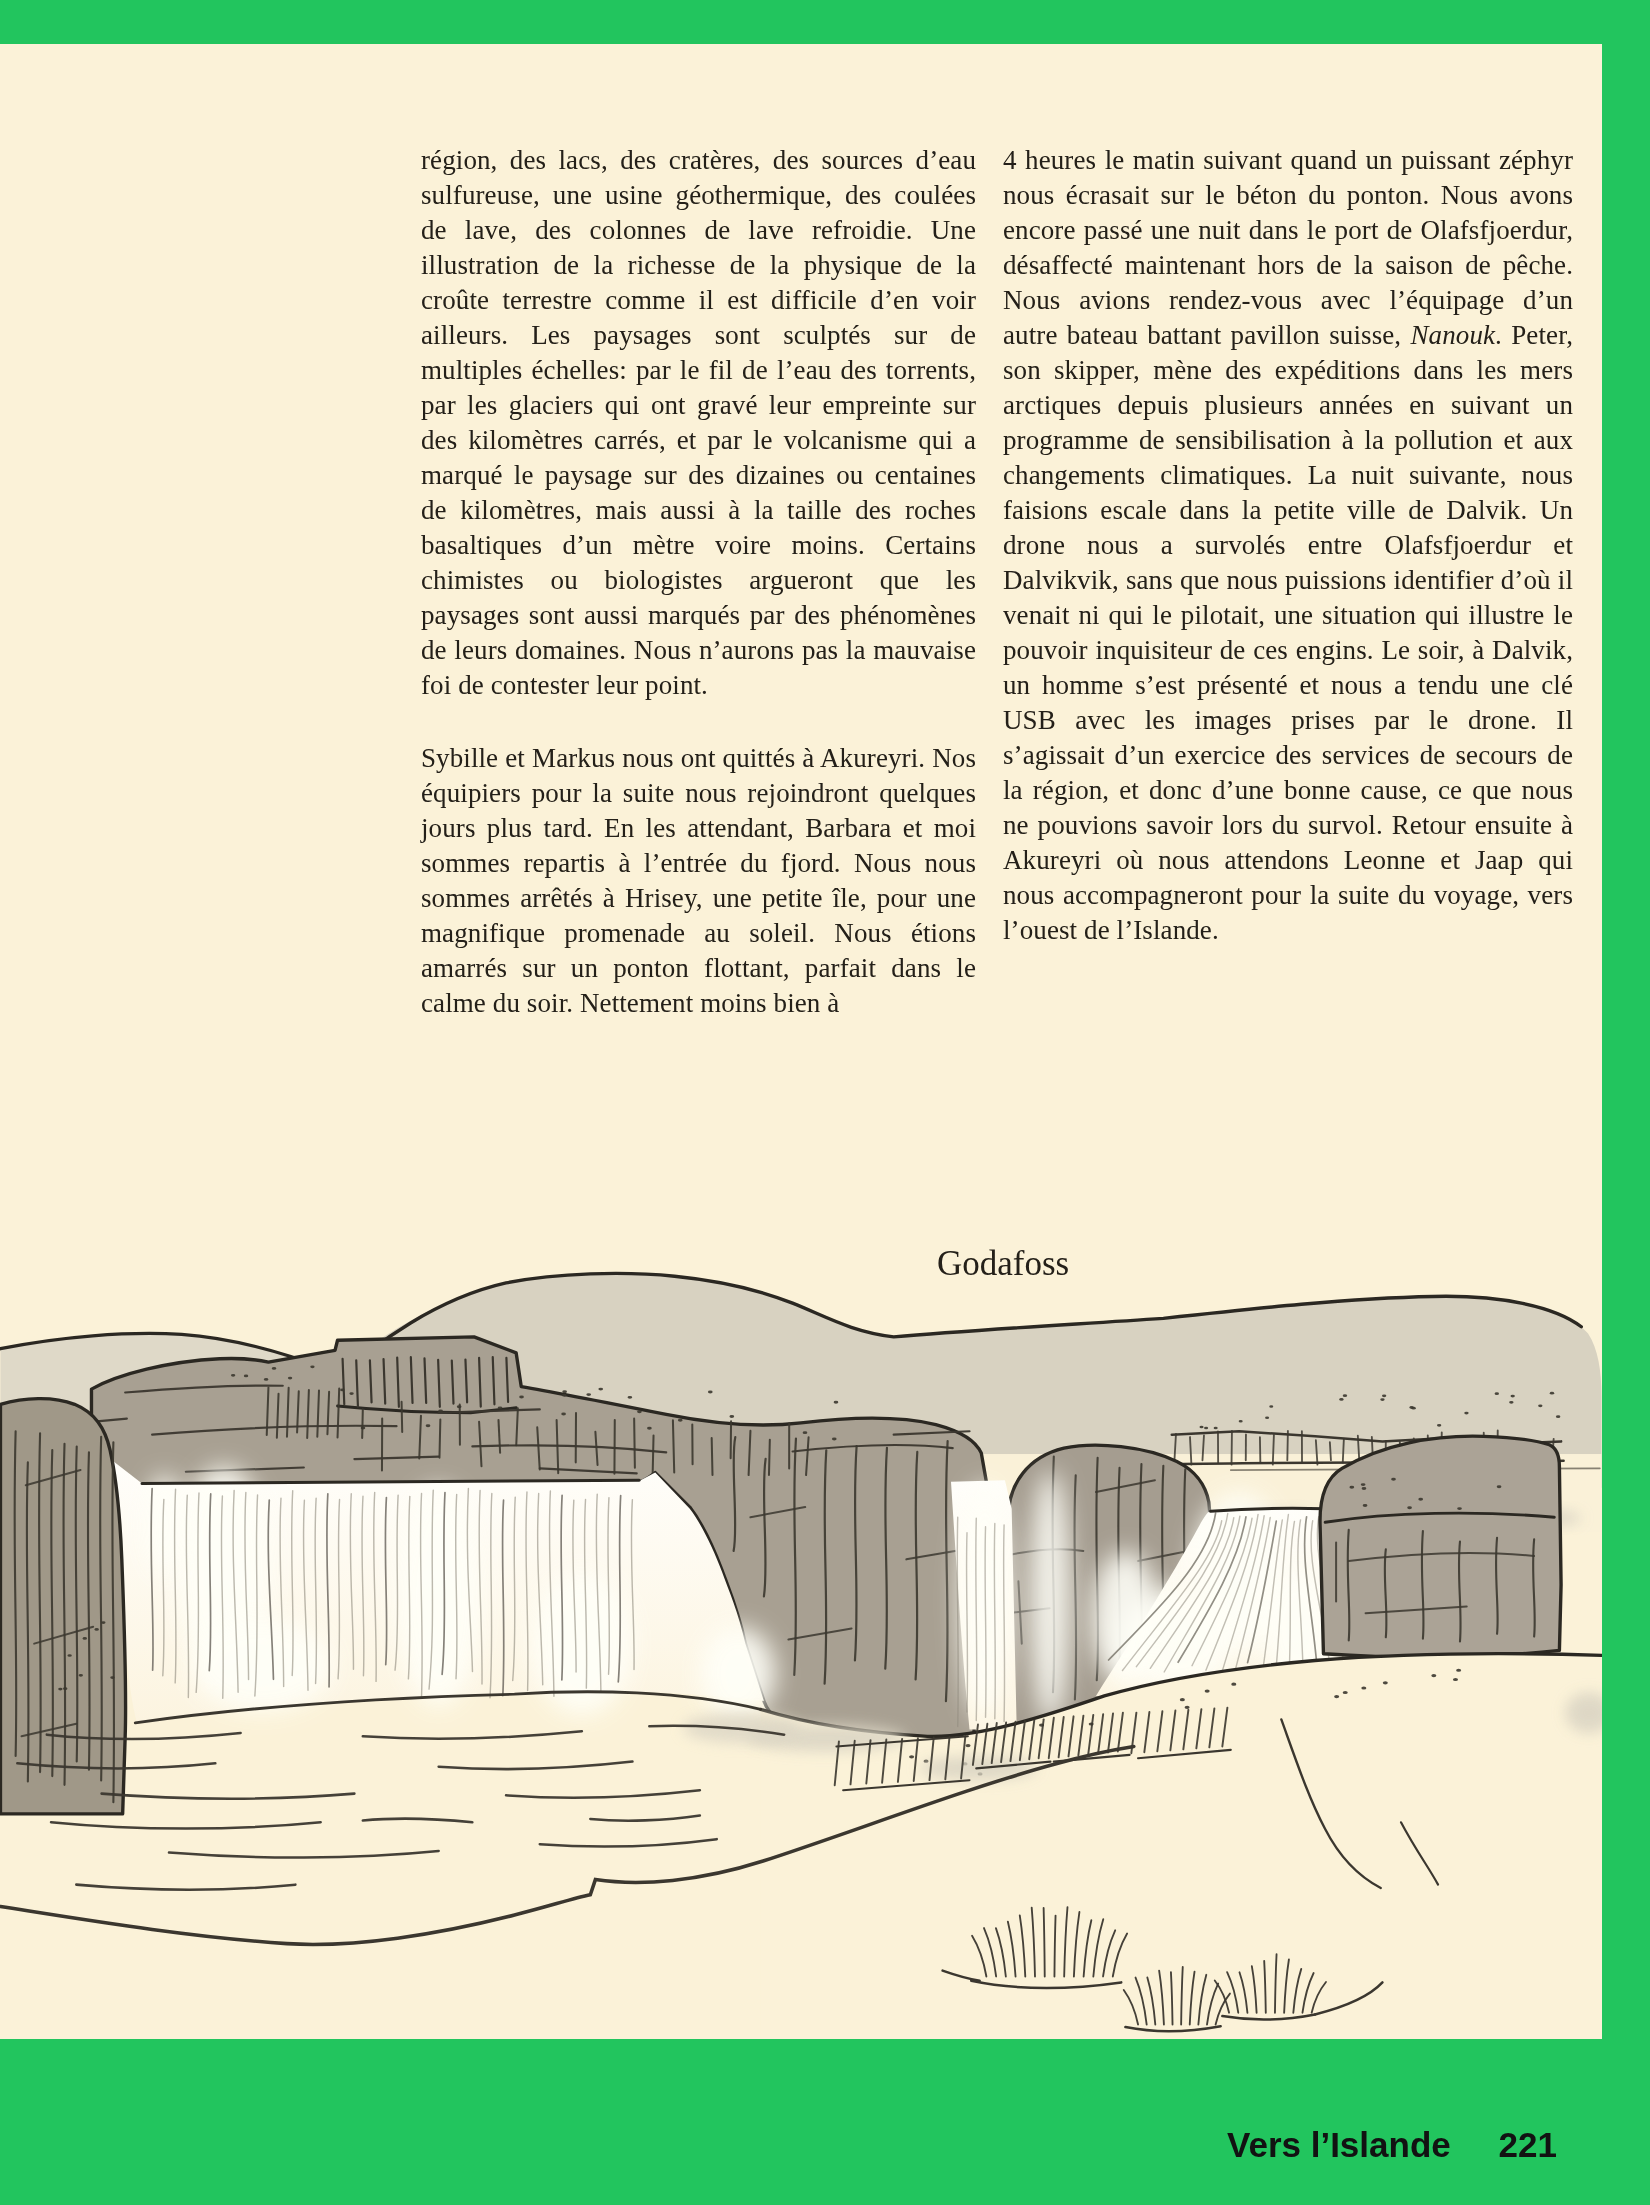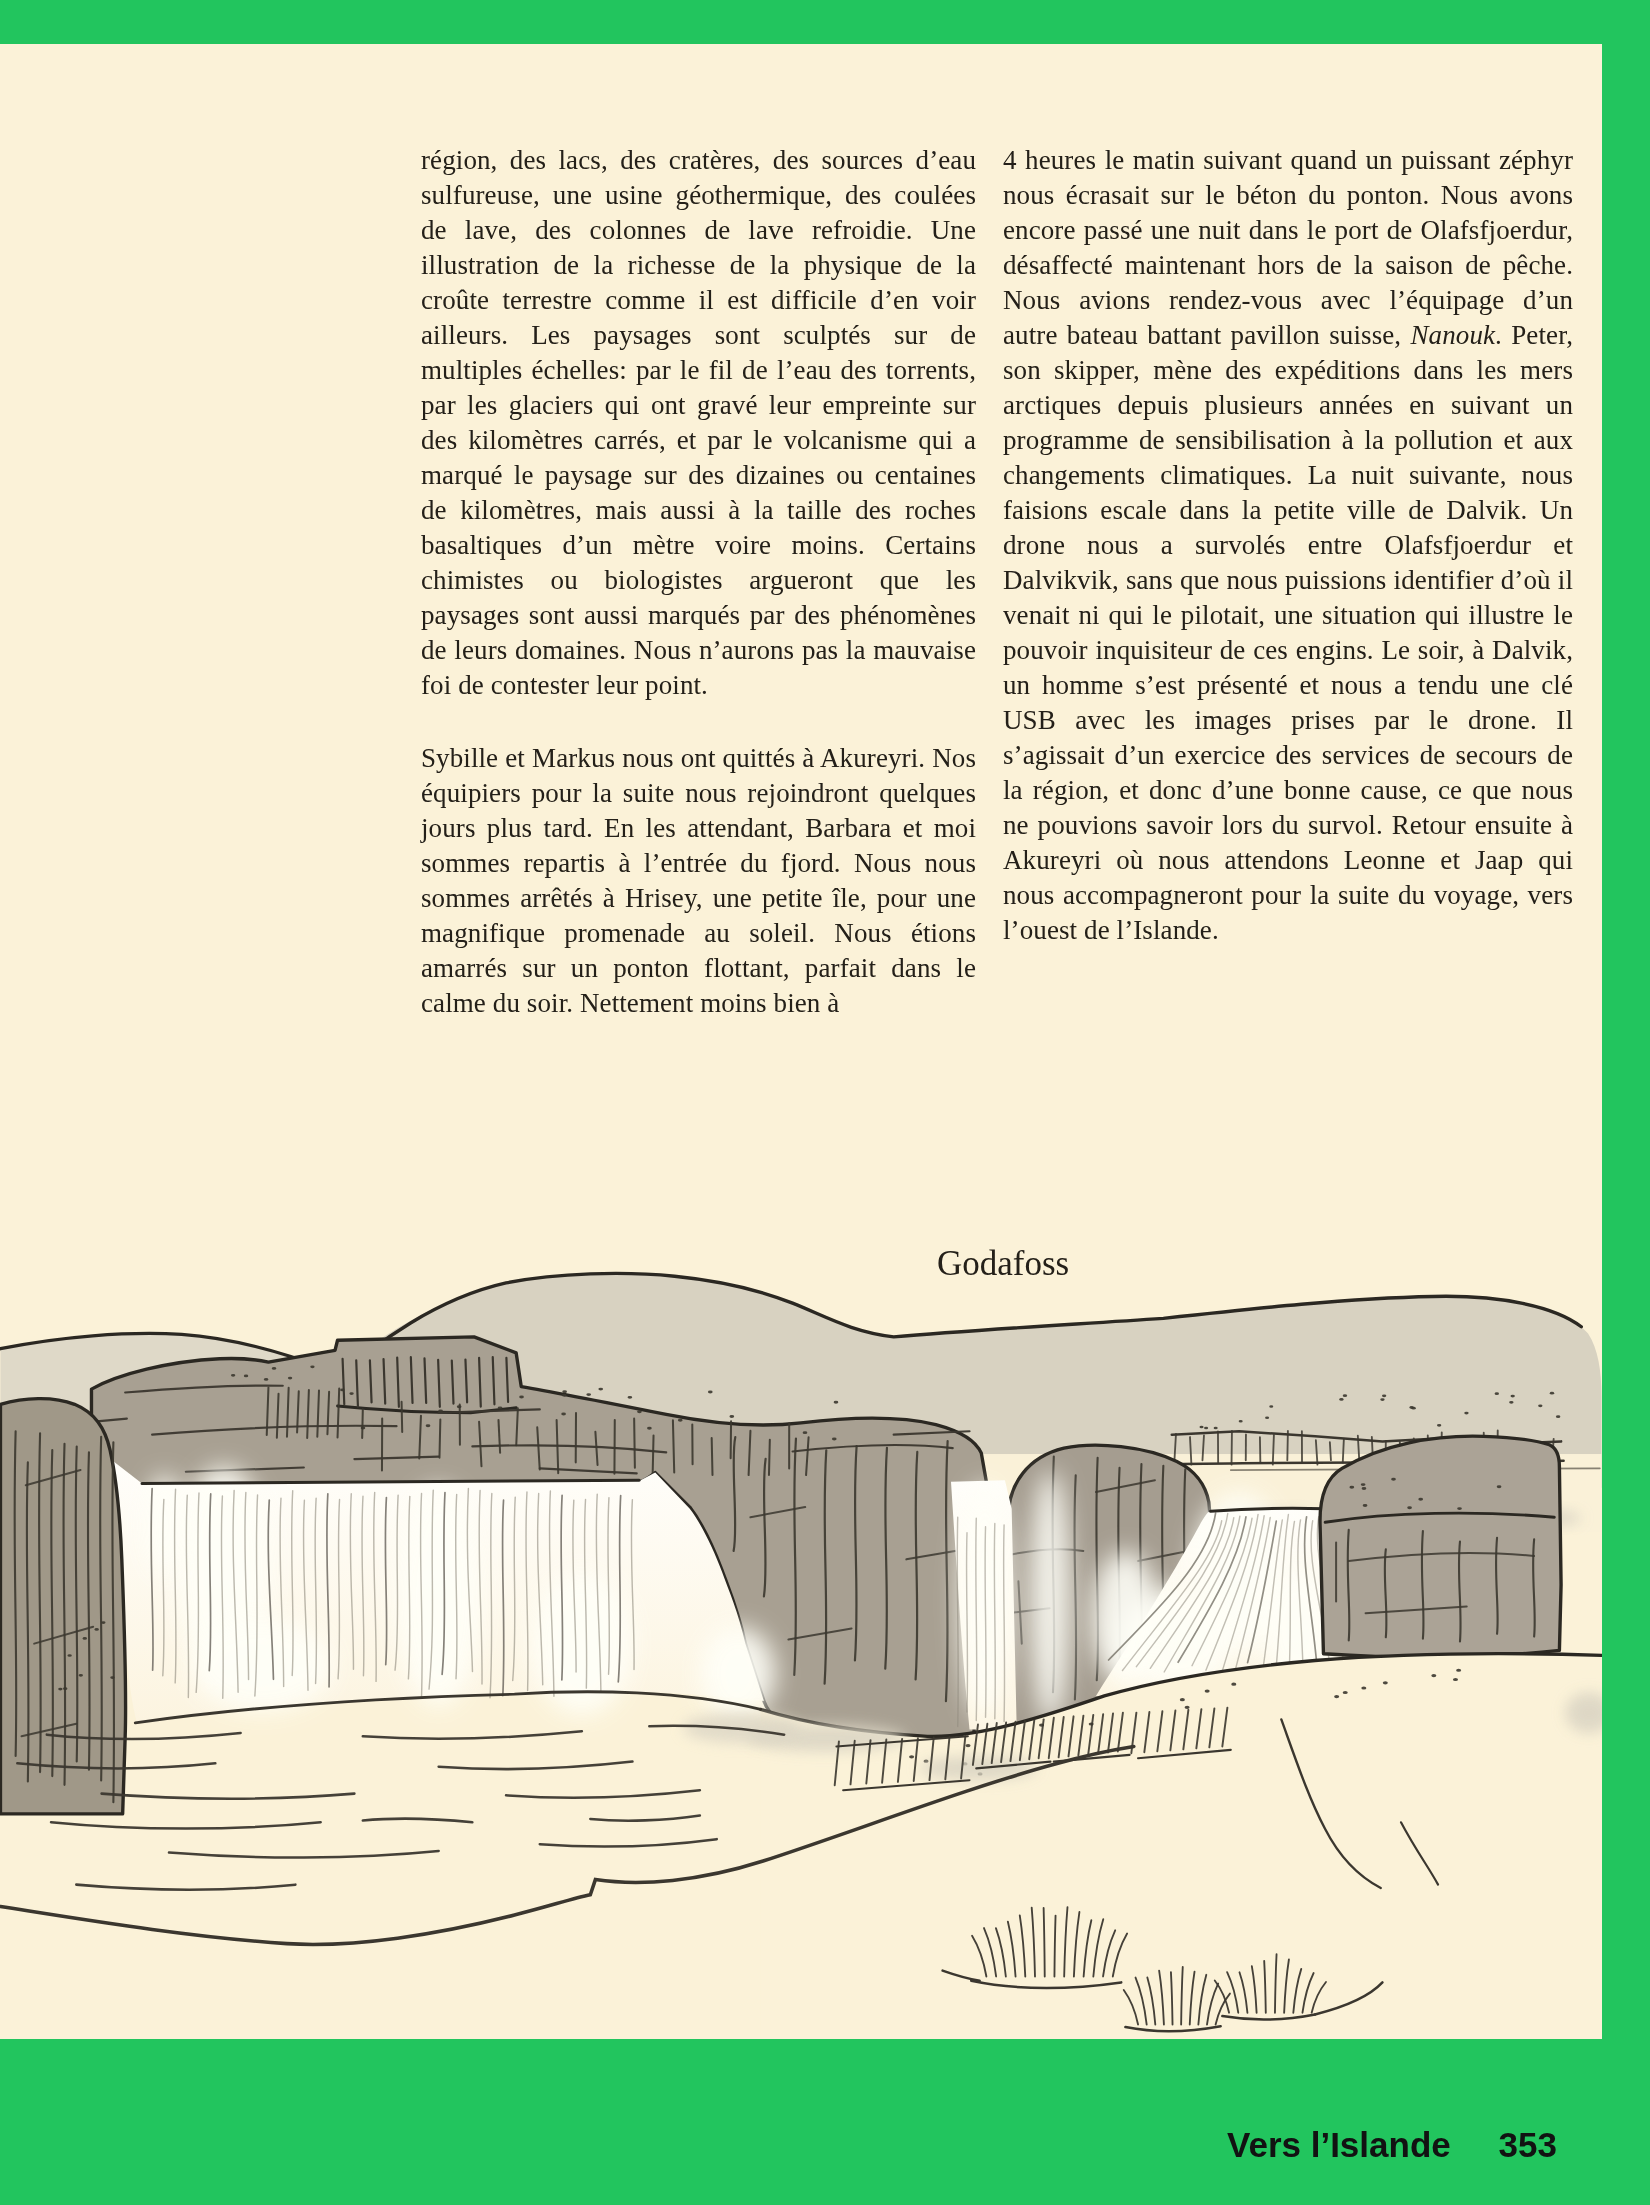--- a/index.html
+++ b/index.html
@@ -498,16 +498,16 @@
           <path d="M1152,2350 C1200,2360 1260,2362 1330,2352" fill="none" stroke="#3B372F" stroke-width="3" stroke-linecap="round"></path>
           <path d="M1335,2405 C1370,2412 1405,2412 1448,2404" fill="none" stroke="#3B372F" stroke-width="3" stroke-linecap="round"></path>
           <path d="M1450,2392 C1485,2398 1520,2398 1560,2390" fill="none" stroke="#3B372F" stroke-width="3" stroke-linecap="round"></path>
           <path d="M1560,2390 C1600,2380 1625,2368 1640,2352" fill="none" stroke="#3B372F" stroke-width="3" stroke-linecap="round"></path>
         </g>
     </svg>
   </div>
 
   <div class="footer">
     <span>Vers l’Islande</span>
-    <span>353</span>
+    <span>221</span>
   </div>
 </div>
 
 
 </body></html>

